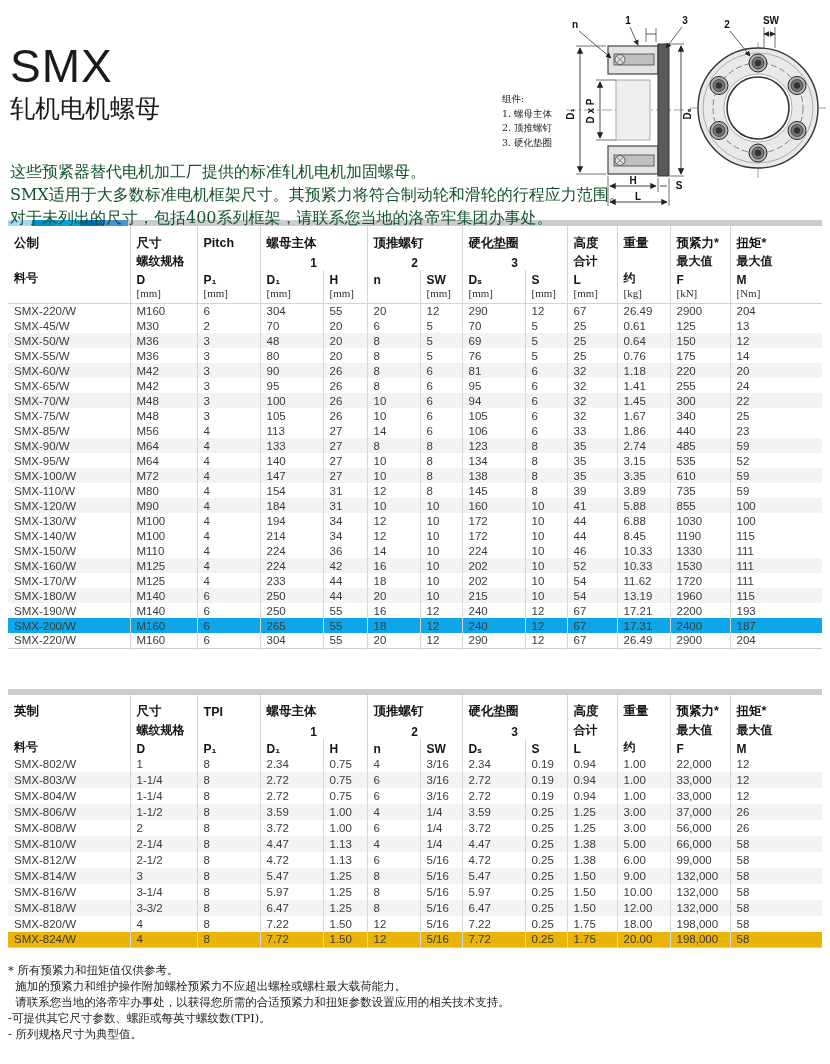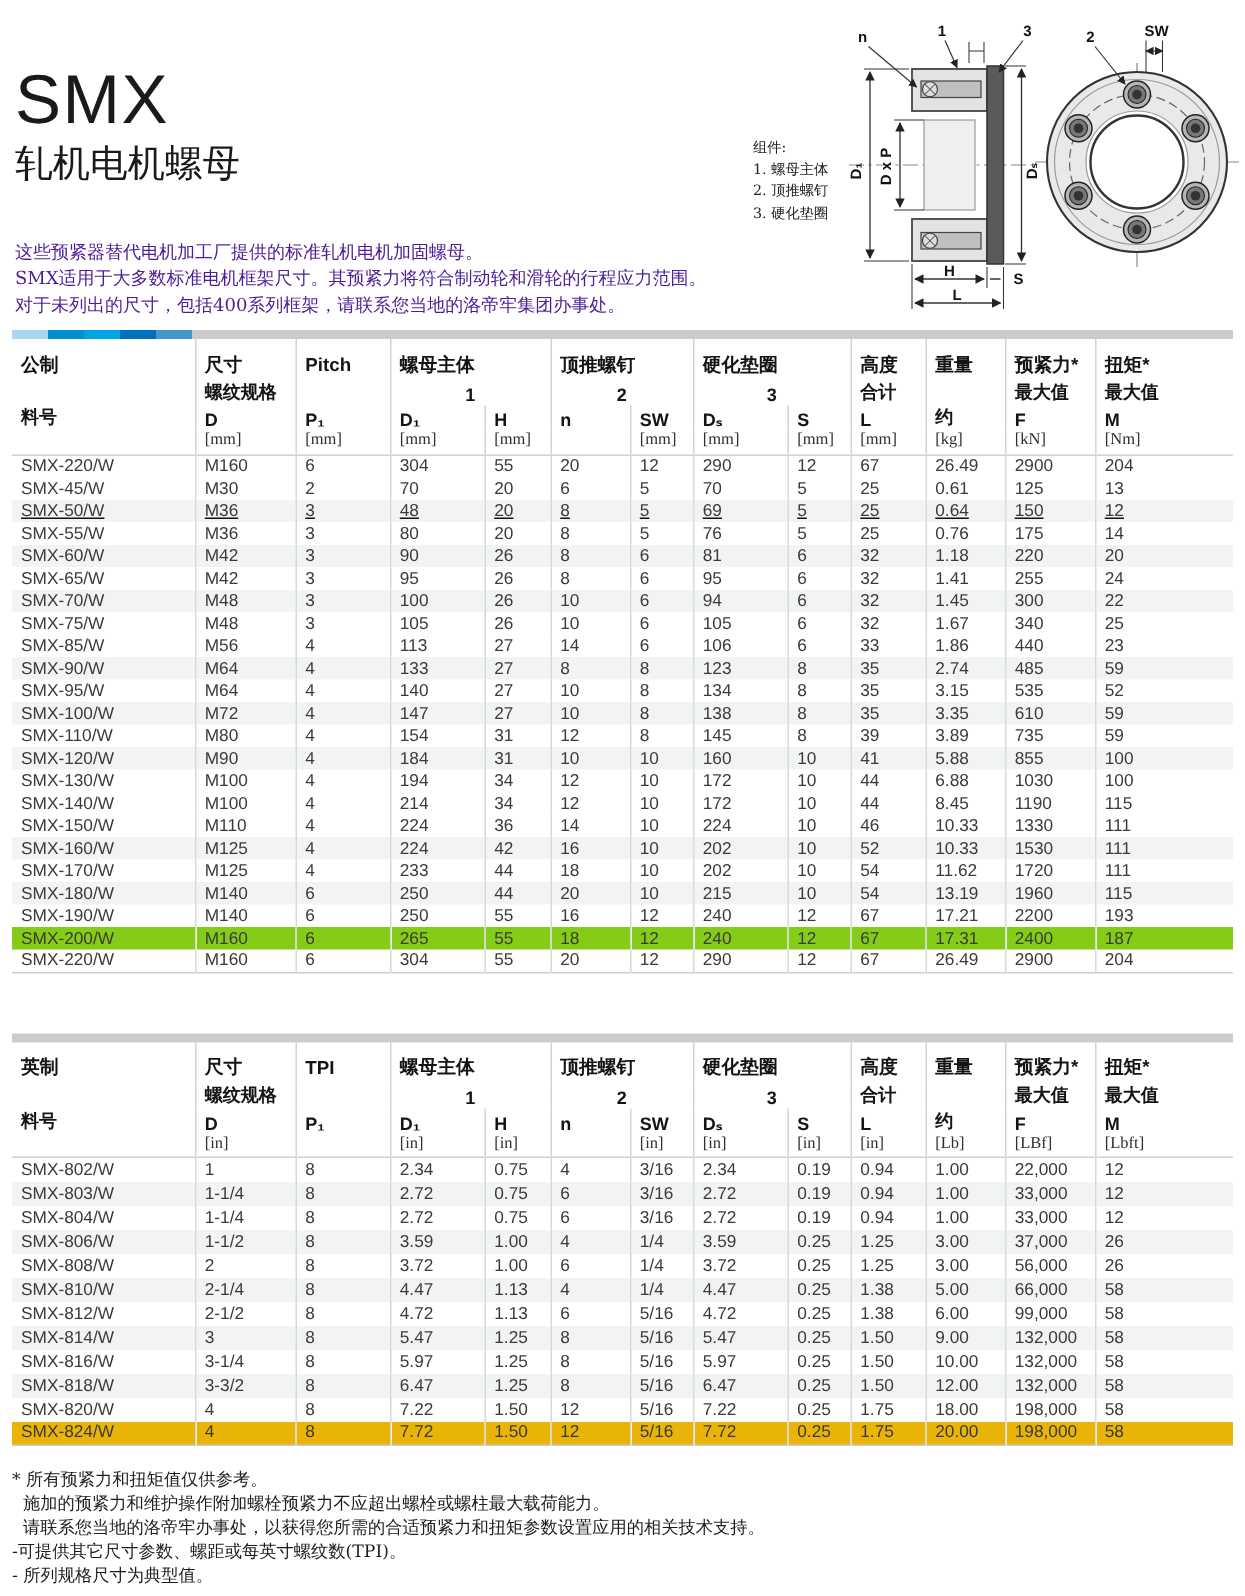--- a/index.html
+++ b/index.html
@@ -9,22 +9,22 @@
     font-family:"Liberation Sans","DejaVu Sans",sans-serif;
     color:#111;
   }
   .page { position:relative; width:830px; height:1064px; }
 
   
   .header-area { position:relative; height:220px; }
   .title-block { position:absolute; left:10px; top:42px; }
   .product-title { margin:0; font-size:46px; font-weight:400; letter-spacing:1px; color:#1a1a1a; line-height:1.05; }
   .product-subtitle { margin:2px 0 0 0; font-size:25px; font-weight:400; color:#1a1a1a; }
-  .desc { position:absolute; left:10px; top:160px; font-size:12px; line-height:1.45;
-          font-family:"DejaVu Serif","Liberation Serif",serif; color:#4c1d95; }
+  .desc { position:absolute; left:10px; top:160px; font-size:16px; line-height:1.45;
+          font-family:"DejaVu Serif","Liberation Serif",serif; color:#14532d; }
 
   .diagram { position:absolute; right:2px; top:8px; width:350px; height:208px; }
   .legend { position:absolute; left:24px; top:84px; font-size:9.5px; line-height:1.55;
             font-family:"DejaVu Serif","Liberation Serif",serif; color:#222; }
   .dim-label { font-size:10px; font-weight:bold; fill:#111; font-family:"Liberation Sans","DejaVu Sans",sans-serif; }
 
   
   .bar { height:6px; margin:0 8px; display:flex; }
   .bar .seg { height:100%; }
   .bar .rest { flex:1; }
@@ -289,21 +289,21 @@
           <td>20</td>
           <td>6</td>
           <td>5</td>
           <td>70</td>
           <td>5</td>
           <td>25</td>
           <td>0.61</td>
           <td>125</td>
           <td>13</td>
         </tr>
-        <tr class="shade" style="background: rgb(242, 243, 243); text-decoration: underline;">
+        <tr class="shade" style="background: rgb(242, 243, 243);">
           <td>SMX-50/W</td>
           <td>M36</td>
           <td>3</td>
           <td>48</td>
           <td>20</td>
           <td>8</td>
           <td>5</td>
           <td>69</td>
           <td>5</td>
           <td>25</td>
@@ -574,21 +574,21 @@
           <td>55</td>
           <td>16</td>
           <td>12</td>
           <td>240</td>
           <td>12</td>
           <td>67</td>
           <td>17.21</td>
           <td>2200</td>
           <td>193</td>
         </tr>
-        <tr class="shade" style="background: #84cc16; margin-top: 27px;">
+        <tr class="shade" style="background: #0ea5e9; margin-top: 27px;">
           <td>SMX-200/W</td>
           <td>M160</td>
           <td>6</td>
           <td>265</td>
           <td>55</td>
           <td>18</td>
           <td>12</td>
           <td>240</td>
           <td>12</td>
           <td>67</td>
@@ -664,35 +664,20 @@
           <td class="r3 bl">H</td>
           <td class="r3 bl">n</td>
           <td class="r3 bl">SW</td>
           <td class="r3 bl">Dₛ</td>
           <td class="r3 bl">S</td>
           <td class="r3 bl">L</td>
           <td class="r3 bl">约</td>
           <td class="r3 bl">F</td>
           <td class="r3 bl">M</td>
         </tr>
-        <tr class="unit-row">
-          <td class="r4"></td>
-          <td class="r4 bl">[in]</td>
-          <td class="r4 bl"></td>
-          <td class="r4 bl">[in]</td>
-          <td class="r4 bl">[in]</td>
-          <td class="r4 bl"></td>
-          <td class="r4 bl">[in]</td>
-          <td class="r4 bl">[in]</td>
-          <td class="r4 bl">[in]</td>
-          <td class="r4 bl">[in]</td>
-          <td class="r4 bl">[Lb]</td>
-          <td class="r4 bl">[LBf]</td>
-          <td class="r4 bl">[Lbft]</td>
-        </tr>
       </thead>
       <tbody>
         <tr>
           <td>SMX-802/W</td>
           <td>1</td>
           <td>8</td>
           <td>2.34</td>
           <td>0.75</td>
           <td>4</td>
           <td>3/16</td>

